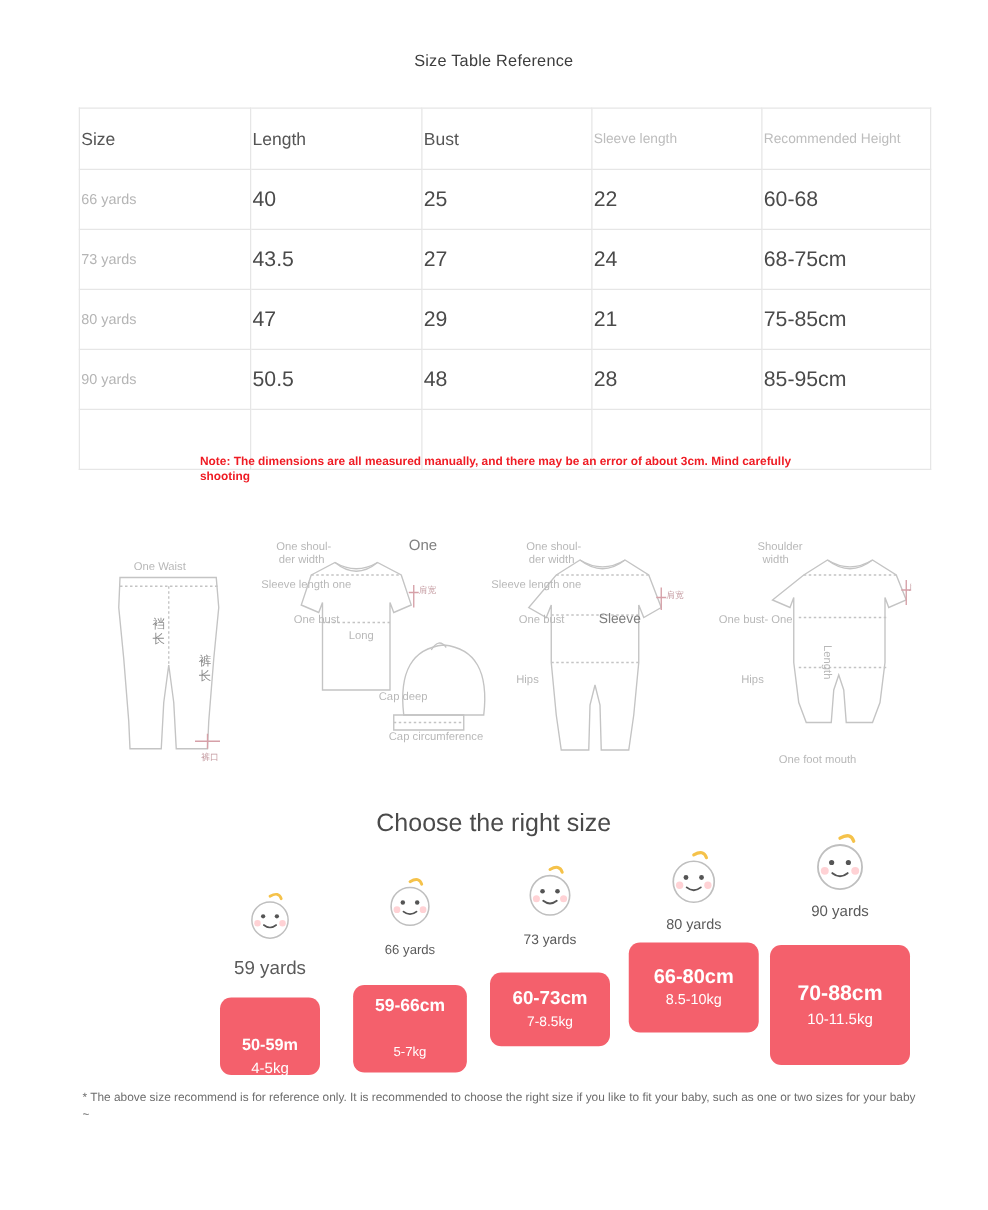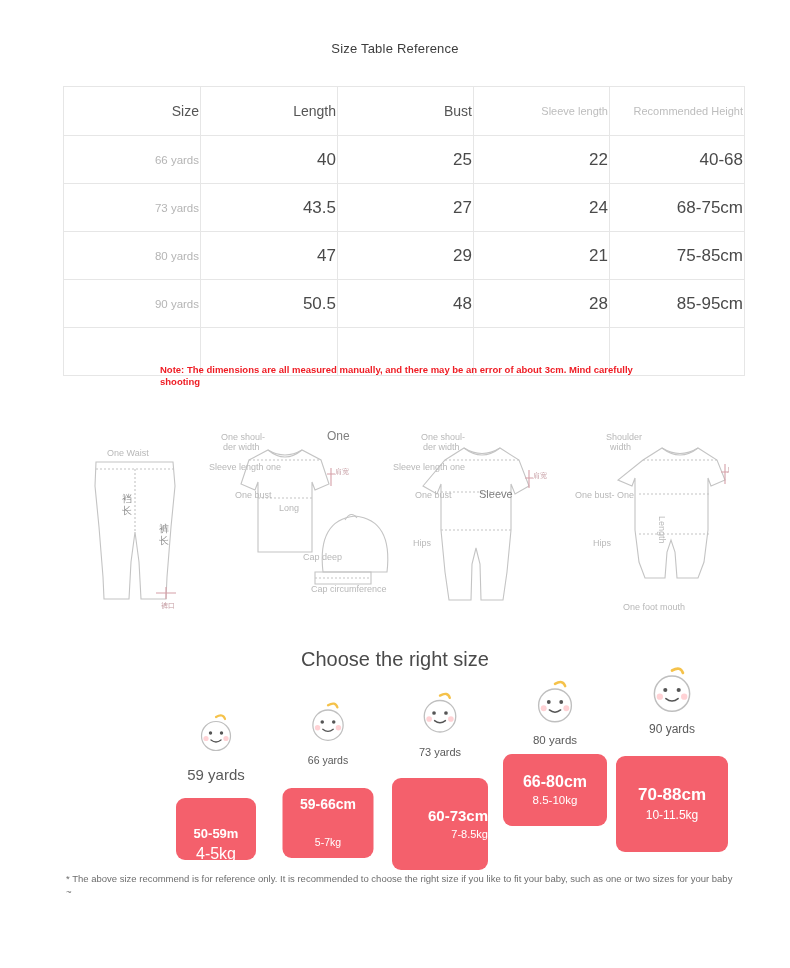--- a/index.html
+++ b/index.html
@@ -32,21 +32,21 @@
   .size-table {
     position: absolute;
     top: 86px;
     left: 63px;
     width: 666px;
     border-collapse: collapse;
     table-layout: fixed;
   }
   .size-table td, .size-table th {
     border: 1px solid #e6e6e6;
-    text-align: right;
+    text-align: left;
     vertical-align: middle;
     font-weight: normal;
   }
   .size-table thead th {
     height: 46px;
     font-size: 14px;
     color: #555;
   }
   .size-table thead th.dim {
     color: #bdbdbd;
@@ -176,21 +176,21 @@
       <th class="col-4 dim">Sleeve length</th>
       <th class="col-5 dim">Recommended Height</th>
     </tr>
   </thead>
   <tbody>
     <tr>
       <td class="label">66 yards</td>
       <td>40</td>
       <td>25</td>
       <td>22</td>
-      <td>40-68</td>
+      <td>60-68</td>
     </tr>
     <tr>
       <td class="label">73 yards</td>
       <td>43.5</td>
       <td>27</td>
       <td>24</td>
       <td>68-75cm</td>
     </tr>
     <tr>
       <td class="label">80 yards</td>
@@ -307,21 +307,21 @@
         <circle cx="17.5" cy="23" r="1.7" fill="#555"></circle>
         <circle cx="28.5" cy="23" r="1.7" fill="#555"></circle>
         <path d="M18 30 q5 4 10 0" stroke="#555" stroke-width="1.3" fill="none" stroke-linecap="round"></path>
         <circle cx="13" cy="28.5" r="2.6" fill="#ffd2d5"></circle>
         <circle cx="33" cy="28.5" r="2.6" fill="#ffd2d5"></circle>
       </svg>
     </div>
     <div class="yards" style="top:78px; font-size:15px;">59 yards</div>
     <div class="pill" style="top:110px; width:80px; height:62px;">
       <span class="range" style="font-size:13px;margin-top:32px;">50-59m</span>
-      <span class="weight" style="font-size:16px;">4-5kg</span>
+      <span class="weight" style="font-size:12px;">4-5kg</span>
     </div>
   </div>
 
   <div class="card" style="left:167px; width:102px; height:190px;">
     <div class="face" style="top:10px;">
       <svg width="48" height="48" viewBox="0 0 46 46" xmlns="http://www.w3.org/2000/svg">
         <path d="M23 7 q7 -4 9 2" stroke="#f5c24a" stroke-width="2.2" fill="none" stroke-linecap="round"></path>
         <circle cx="23" cy="26" r="14.5" fill="#ffffff" stroke="#bfbfbf" stroke-width="1.2"></circle>
         <circle cx="17.5" cy="23" r="1.7" fill="#555"></circle>
         <circle cx="28.5" cy="23" r="1.7" fill="#555"></circle>
@@ -343,21 +343,21 @@
         <path d="M23 7 q7 -4 9 2" stroke="#f5c24a" stroke-width="2.2" fill="none" stroke-linecap="round"></path>
         <circle cx="23" cy="26" r="14.5" fill="#ffffff" stroke="#bfbfbf" stroke-width="1.2"></circle>
         <circle cx="17.5" cy="23" r="1.7" fill="#555"></circle>
         <circle cx="28.5" cy="23" r="1.7" fill="#555"></circle>
         <path d="M18 30 q5 4 10 0" stroke="#555" stroke-width="1.3" fill="none" stroke-linecap="round"></path>
         <circle cx="13" cy="28.5" r="2.6" fill="#ffd2d5"></circle>
         <circle cx="33" cy="28.5" r="2.6" fill="#ffd2d5"></circle>
       </svg>
     </div>
     <div class="yards" style="top:58px; font-size:11px;">73 yards</div>
-    <div class="pill" style="top:90px; width:96px; height:92px;align-items:flex-end;">
+    <div class="pill" style="top:90px; width:96px; height:59px;">
       <span class="range" style="font-size:15px;">60-73cm</span>
       <span class="weight" style="font-size:11px;">7-8.5kg</span>
     </div>
   </div>
 
   <div class="card" style="left:388px; width:114px; height:190px;">
     <div class="face" style="top:-12px;">
       <svg width="52" height="52" viewBox="0 0 46 46" xmlns="http://www.w3.org/2000/svg">
         <path d="M23 7 q7 -4 9 2" stroke="#f5c24a" stroke-width="2.2" fill="none" stroke-linecap="round"></path>
         <circle cx="23" cy="26" r="14.5" fill="#ffffff" stroke="#bfbfbf" stroke-width="1.2"></circle>

